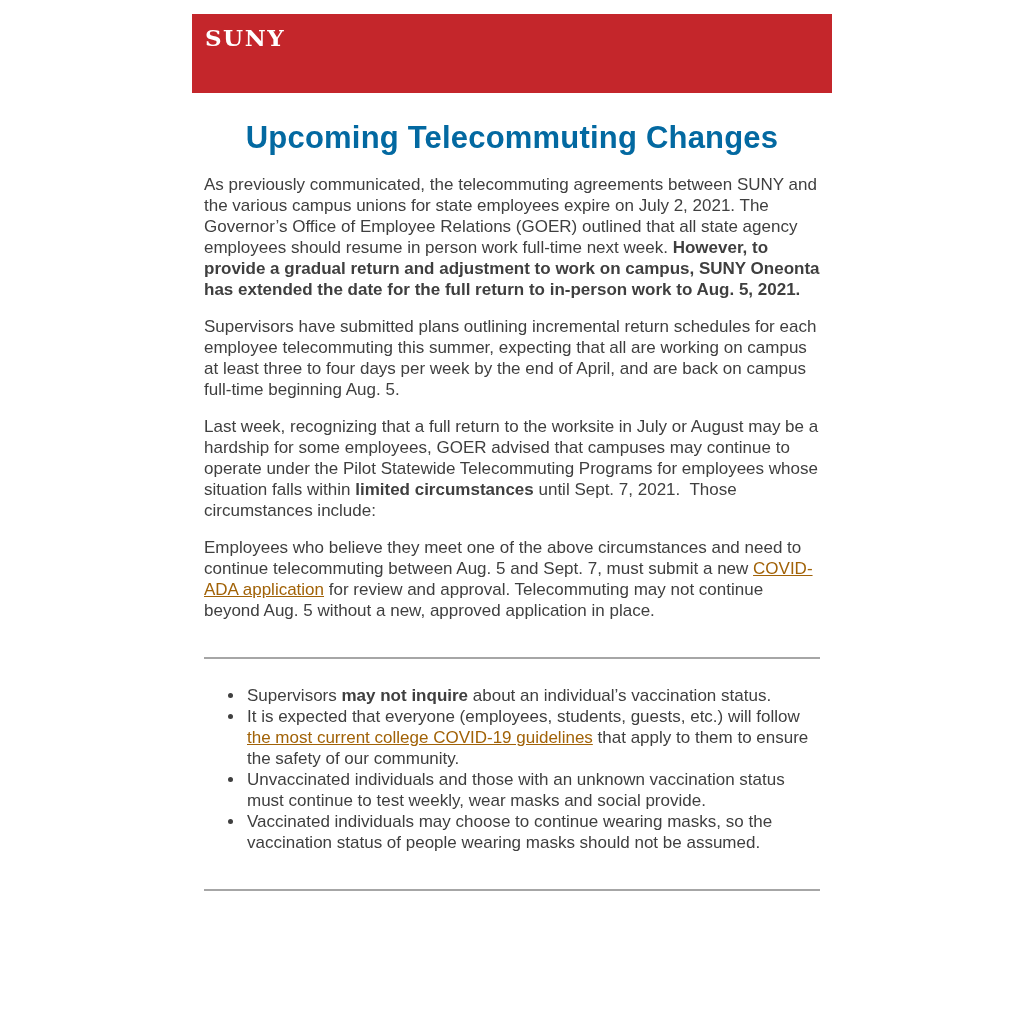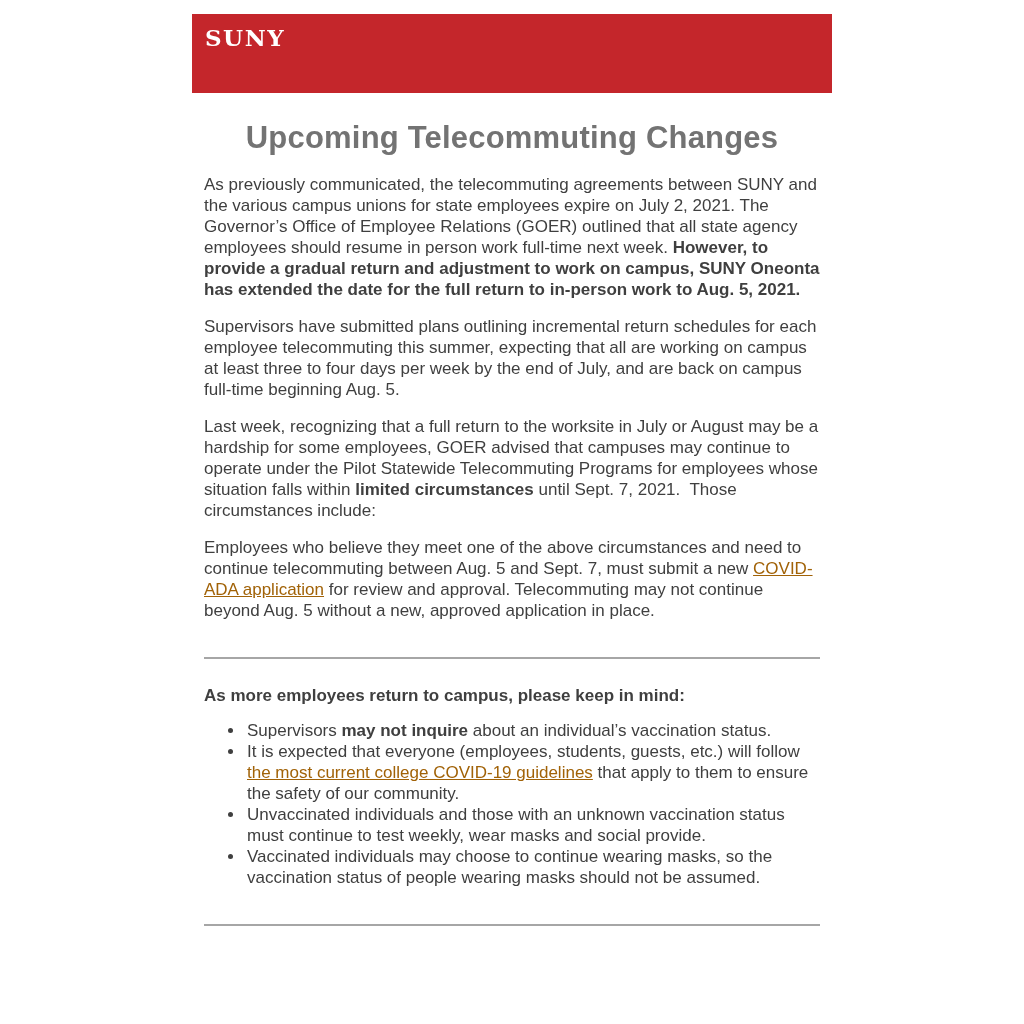--- a/index.html
+++ b/index.html
@@ -33,21 +33,21 @@
     color: #ffffff;
     font-size: 23px;
     line-height: 26px;
     letter-spacing: 1.5px;
   }
   h1.title {
     margin-top: 27px;
     text-align: center;
     font-size: 31px;
     font-weight: bold;
-    color: #737373;
+    color: #0369a1;
     letter-spacing: 0.2px;
   }
   .body-copy {
     padding: 2px 12px 0 12px;
     color: #3f3f3f;
     font-size: 17px;
     line-height: 21px;
   }
   .body-copy p { margin-top: 16px; }
   .body-copy ul {
@@ -80,30 +80,29 @@
         <span>SUNY</span>
       </div>
     </div>
 
     <h1 class="title">Upcoming Telecommuting Changes</h1>
 
     <div class="body-copy">
 
       <p><span>As previously communicated, the telecommuting agreements between SUNY and the various campus unions for state employees expire on July 2, 2021. The Governor’s Office of Employee Relations (GOER) outlined that all state agency employees should resume in person work full-time next week. </span><span class="b">However, to provide a gradual return and adjustment to work on campus, SUNY Oneonta has extended the date for the full return to in-person work to Aug. 5, 2021.</span></p>
 
-      <p>Supervisors have submitted plans outlining incremental return schedules for each employee telecommuting this summer, expecting that all are working on campus at least three to four days per week by the end of July, and are back on campus full-time beginning Aug. 5.</p>
+      <p>Supervisors have submitted plans outlining incremental return schedules for each employee telecommuting this summer, expecting that all are working on campus at least three to four days per week by the end of April, and are back on campus full-time beginning Aug. 5.</p>
 
       <p><span>Last week, recognizing that a full return to the worksite in July or August may be a hardship for some employees, GOER advised that campuses may continue to operate under the Pilot Statewide Telecommuting Programs for employees whose situation falls within </span><span class="b">limited circumstances</span><span> until Sept. 7, 2021.&nbsp; Those circumstances include:</span></p>
 
 
       <p><span>Employees who believe they meet one of the above circumstances and need to continue telecommuting between Aug. 5 and Sept. 7, must submit a new </span><a class="link">COVID-ADA application</a><span> for review and approval. Telecommuting may not continue beyond Aug. 5 without a new, approved application in place.</span></p>
 
       <hr class="rule">
 
-      <p class="b reminder-head">As more employees return to campus, please keep in mind:</p>
 
       <ul>
         <li><span>Supervisors </span><span class="b">may not inquire</span><span> about an individual’s vaccination status.</span></li>
         <li><span>It is expected that everyone (employees, students, guests, etc.) will follow </span><a class="link">the most current college COVID-19 guidelines</a><span> that apply to them to ensure the safety of our community.</span></li>
         <li>Unvaccinated individuals and those with an unknown vaccination status must continue to test weekly, wear masks and social provide.</li>
         <li>Vaccinated individuals may choose to continue wearing masks, so the vaccination status of people wearing masks should not be assumed.</li>
       </ul>
 
       <hr class="rule">
 

